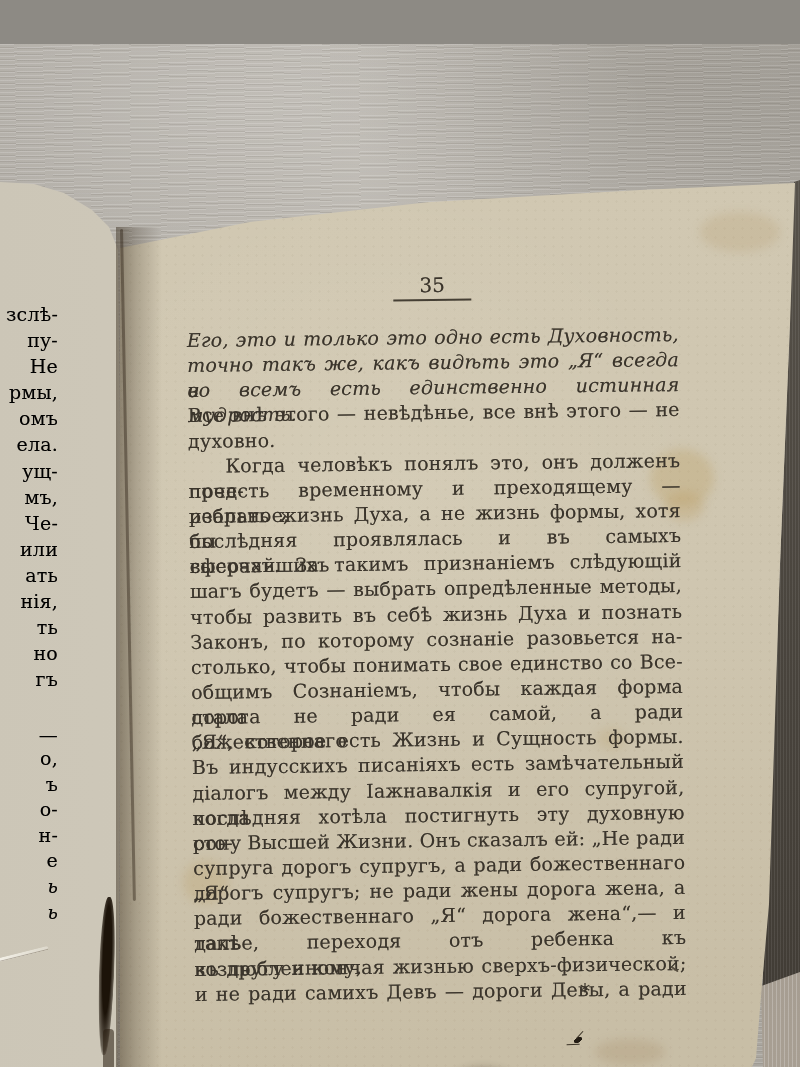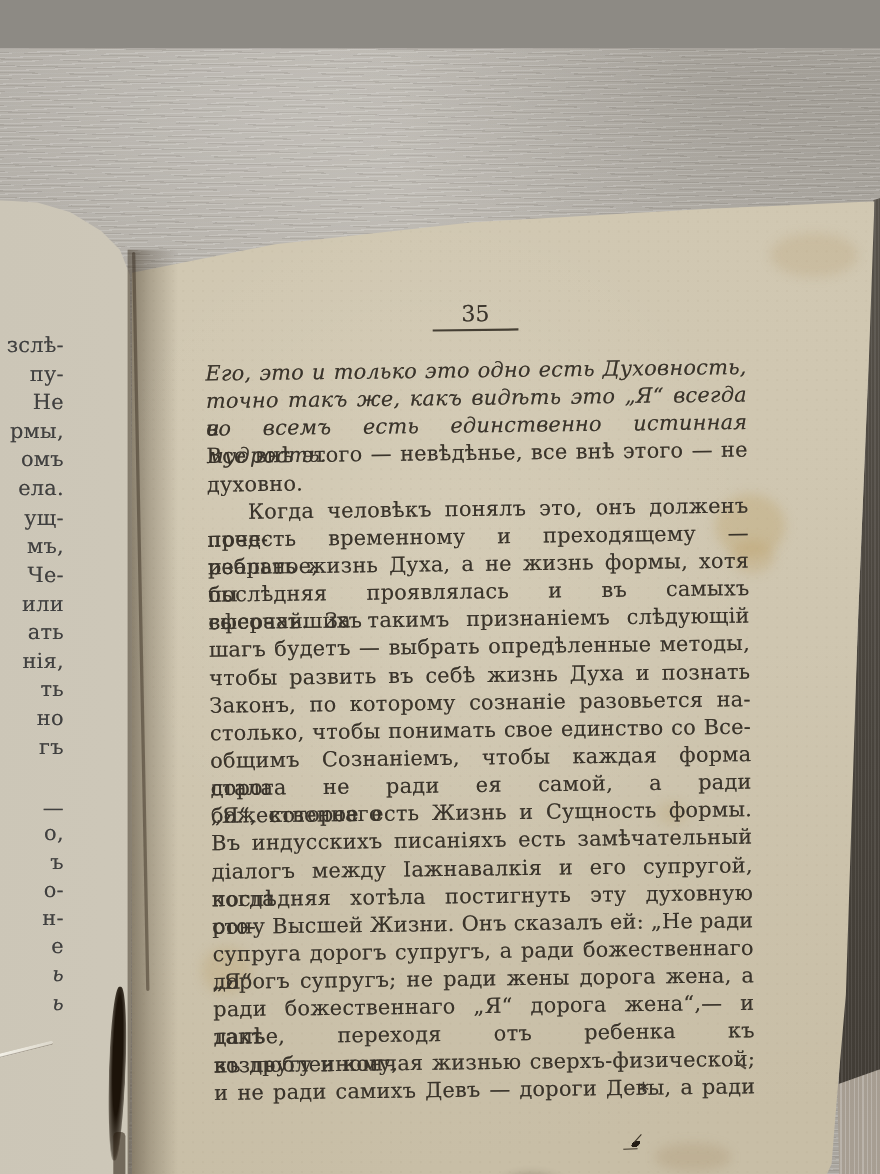--- a/index.html
+++ b/index.html
@@ -73,21 +73,21 @@
   .pnum{text-align:center;font-size:20px;line-height:24px;}
   .prule{width:78px;height:2px;background:#453f34;margin:2px auto 0;}
   .lines{margin-top:24px;font-size:19px;letter-spacing:.2px;}
   .line{height:25.15px;line-height:25.15px;text-align:justify;text-align-last:justify;white-space:normal;}
   .it{font-style:italic;}
   .flush{text-align-last:left;}
   .ind{text-indent:37px;}
   .asterisk{left:580px;top:935px;font-size:20px;color:#3a342b;}
 
   
-  .frags{left:0;width:58px;text-align:right;font-size:19px;color:#404040;letter-spacing:.2px;
+  .frags{left:0;width:58px;text-align:right;font-size:19px;color:#000000;letter-spacing:.2px;
     text-shadow:0 0 .5px rgba(58,52,43,.5);}
   .frags-a{top:257px;line-height:26.1px;}
   .frag-div{top:681px;line-height:20px;}
   .frags-b{top:702px;line-height:25.6px;}
 
   
   .page-edge-line{left:119px;top:1057px;width:626px;height:2.5px;border-radius:2px;
     background:linear-gradient(90deg,#8e8066,#a3937a);transform:rotate(-1.4deg);transform-origin:left center;}
   .shadow-bottom{inset:0;
     clip-path:polygon(112px 1063px,300px 1059px,560px 1051px,742px 1044px,753px 1026px,766px 1034px,770px 1067px,112px 1067px);

